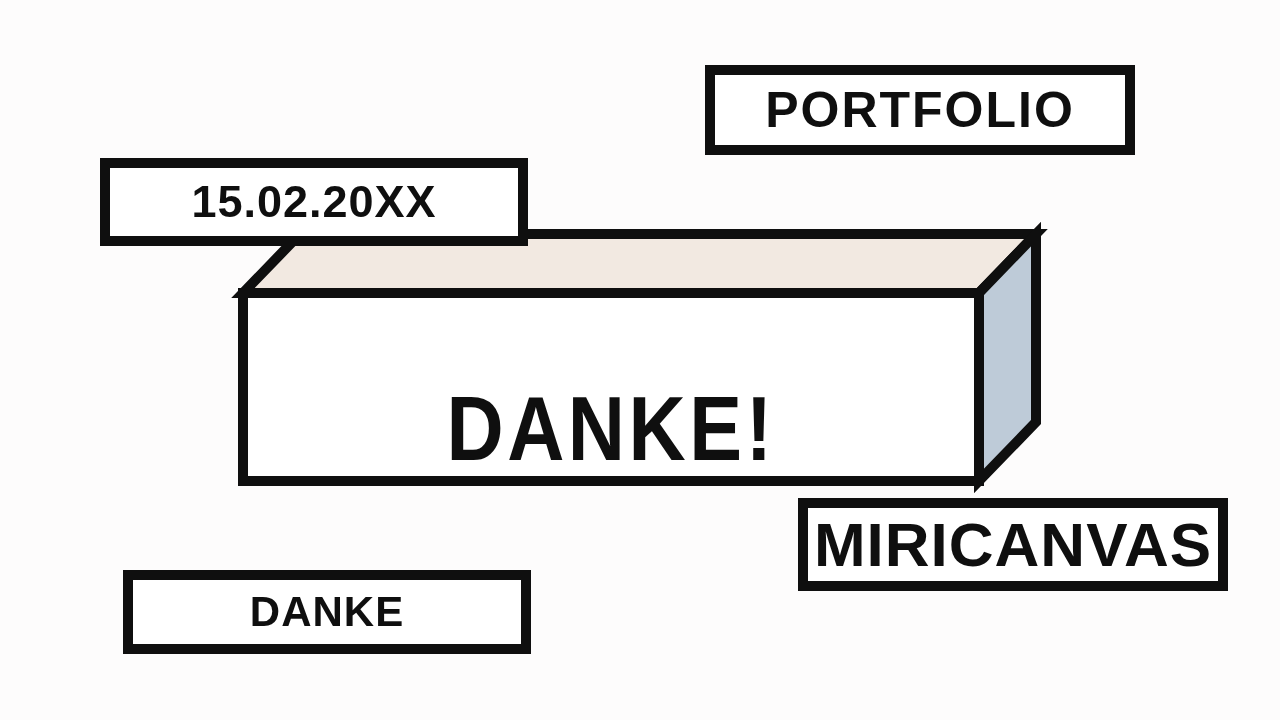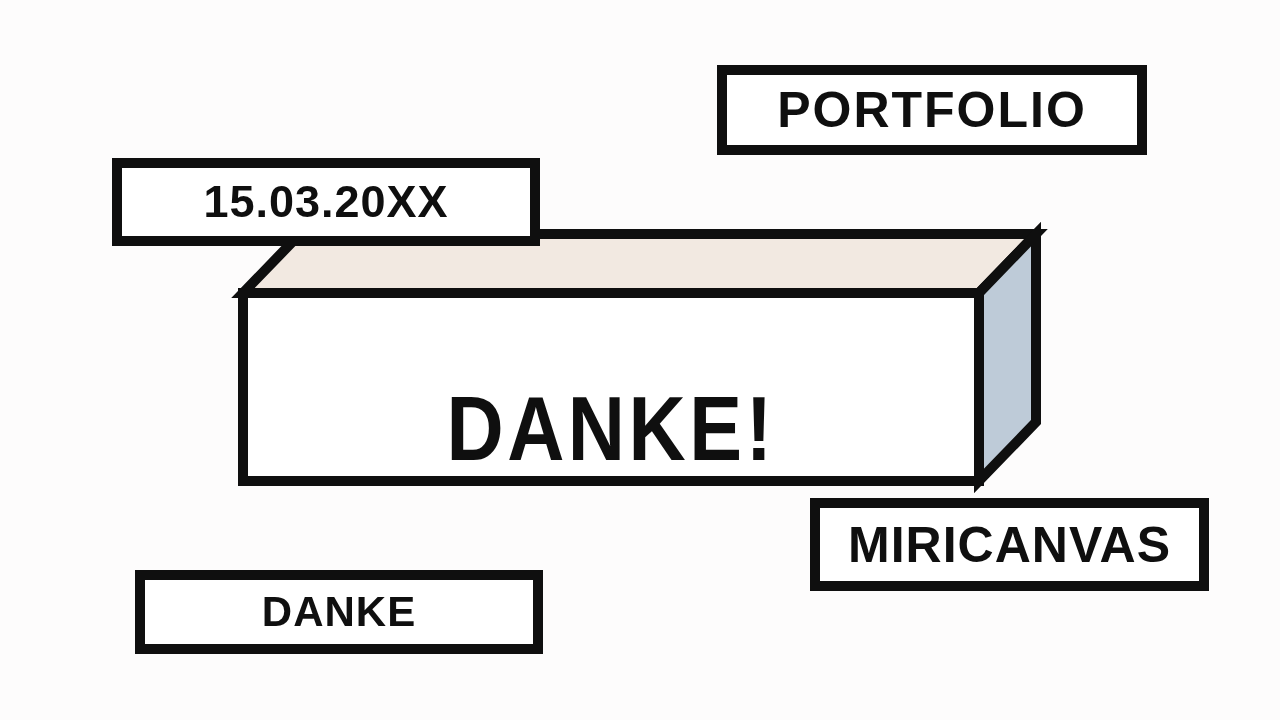--- a/index.html
+++ b/index.html
@@ -55,37 +55,36 @@
     position: absolute;
     box-sizing: border-box;
     background: #ffffff;
     border: 10px solid #0f0f0f;
     display: flex;
     align-items: center;
     justify-content: center;
     font-weight: bold;
     color: #0f0f0f;
     white-space: nowrap;
-    margin-left: 12px;
   }
   .portfolio-box {
     left: 705px; top: 65px; width: 430px; height: 90px;
     font-size: 50px; letter-spacing: 2px; z-index: 2;
   }
   .date-box {
     left: 100px; top: 158px; width: 428px; height: 88px;
     font-size: 45px; letter-spacing: 1px; z-index: 3;
   }
   .name-box {
     left: 305px; top: 454px; width: 433px; height: 89px;
     font-size: 46px; letter-spacing: 0.5px; z-index: 3;
   }
   .brand-box {
-    left: 798px; top: 498px; width: 399px; height: 93px;
-    font-size: 50px; letter-spacing: 1px; z-index: 2;
+    left: 798px; top: 498px; width: 430px; height: 93px;
+    font-size: 62px; letter-spacing: 1px; z-index: 2;
   }
   .thanks-box {
     left: 123px; top: 570px; width: 408px; height: 84px;
     font-size: 42px; letter-spacing: 1px; z-index: 2;
   }
 </style>
 </head>
 <body>
 
 <div class="slide">
@@ -98,21 +97,21 @@
 
   <div class="main-word-wrap">
     <span class="main-word">DANKE!</span>
   </div>
 
   <div class="tagbox portfolio-box">
     <span>PORTFOLIO</span>
   </div>
 
   <div class="tagbox date-box">
-    <span>15.03.20XX</span>
+    <span>15.02.20XX</span>
   </div>
 
 
   <div class="tagbox brand-box">
     <span>MIRICANVAS</span>
   </div>
 
   <div class="tagbox thanks-box">
     <span>DANKE</span>
   </div>

